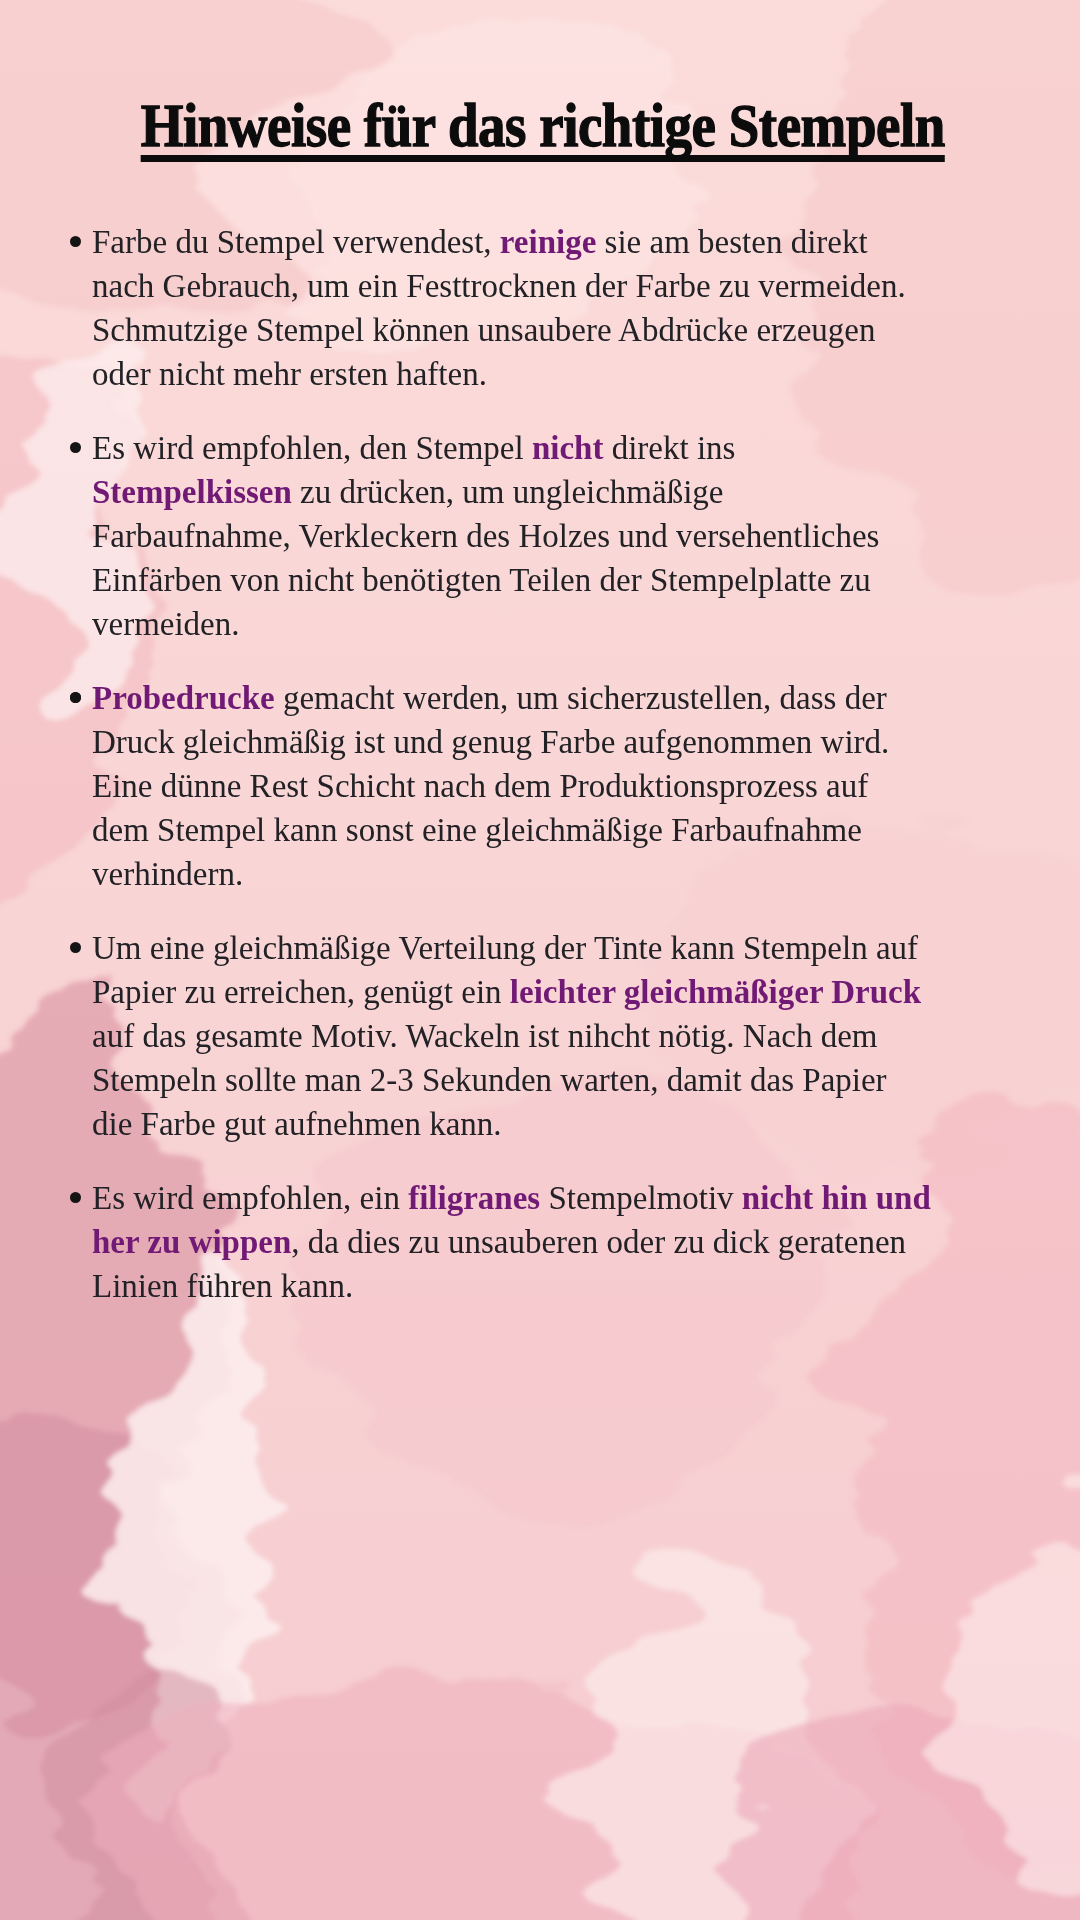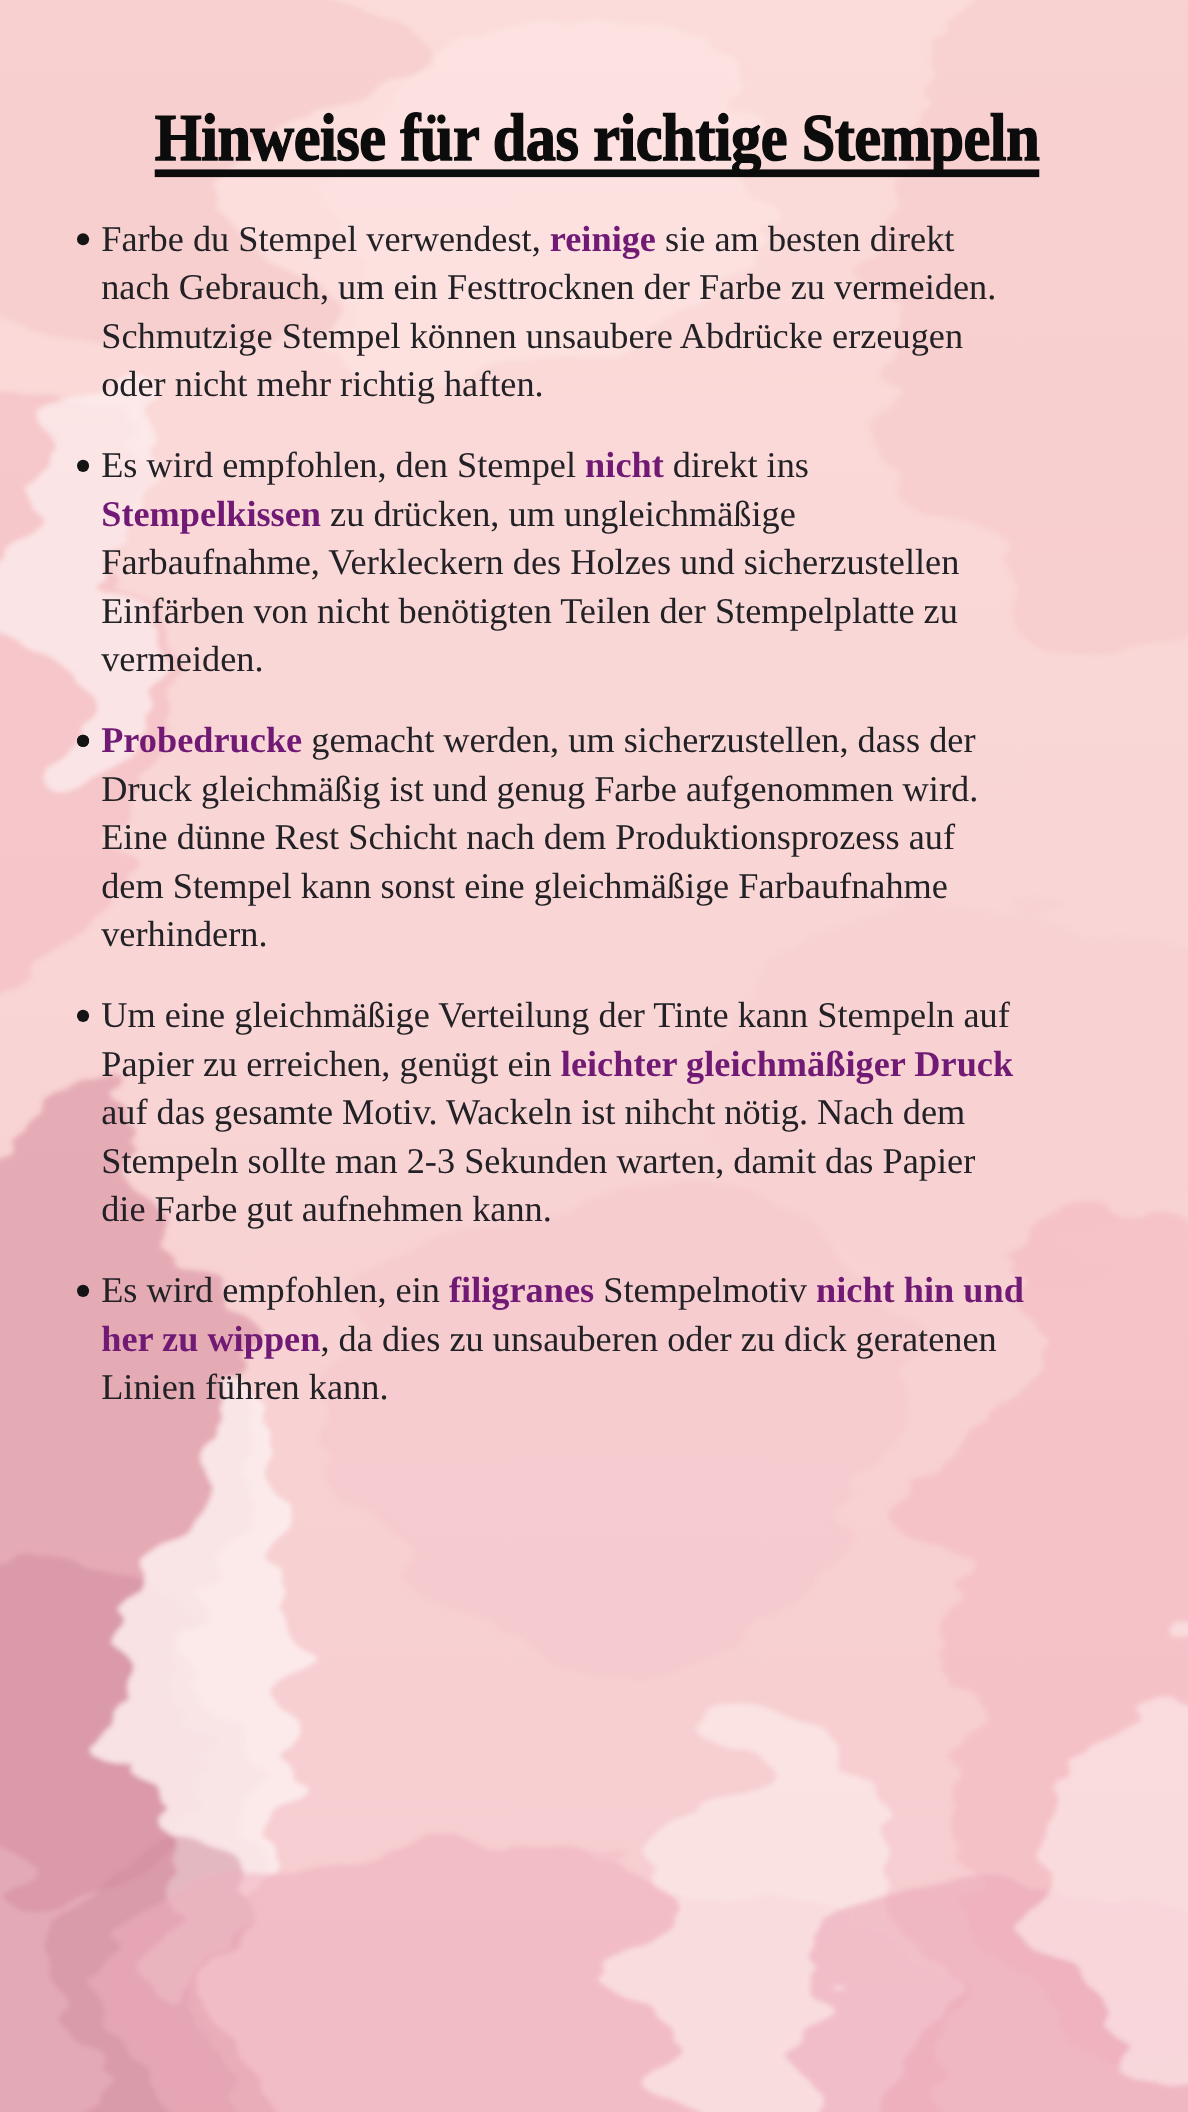--- a/index.html
+++ b/index.html
@@ -24,21 +24,21 @@
   }
 
   .content {
     position:relative;
     z-index:1;
     padding:92px 44px 0 50px;
   }
 
   .title-row {
     text-align:center;
-    margin:0 0 36px 0;
+    margin:0 0 60px 0;
   }
 
   .page-title {
     display:inline-block;
     font-size:61px;
     line-height:1.12;
     font-weight:bold;
     letter-spacing:-0.5px;
     color:#0c0c0c;
     -webkit-text-stroke:1.3px #0c0c0c;
@@ -133,27 +133,27 @@
       <h1 class="page-title">Hinweise für das richtige Stempeln</h1>
     </div>
 
 
     <ul class="tips-list">
       <li>
         <span class="dot"></span>
         <span class="li-text"><span>Farbe du Stempel verwendest, </span><span class="bold">reinige</span><span> sie am besten direkt
 nach Gebrauch, um ein Festtrocknen der Farbe zu vermeiden.
 Schmutzige Stempel können unsaubere Abdrücke erzeugen
-oder nicht mehr richtig haften.</span></span>
+oder nicht mehr ersten haften.</span></span>
       </li>
       <li>
         <span class="dot"></span>
         <span class="li-text"><span>Es wird empfohlen, den Stempel </span><span class="bold">nicht</span><span> direkt ins
 </span><span class="bold">Stempelkissen</span><span> zu drücken, um ungleichmäßige
-Farbaufnahme, Verkleckern des Holzes und sicherzustellen
+Farbaufnahme, Verkleckern des Holzes und versehentliches
 Einfärben von nicht benötigten Teilen der Stempelplatte zu
 vermeiden.</span></span>
       </li>
       <li>
         <span class="dot"></span>
       </li>
       <li>
         <span class="dot"></span>
         <span class="li-text"><span class="bold">Probedrucke</span><span> gemacht werden, um sicherzustellen, dass der
 Druck gleichmäßig ist und genug Farbe aufgenommen wird.

